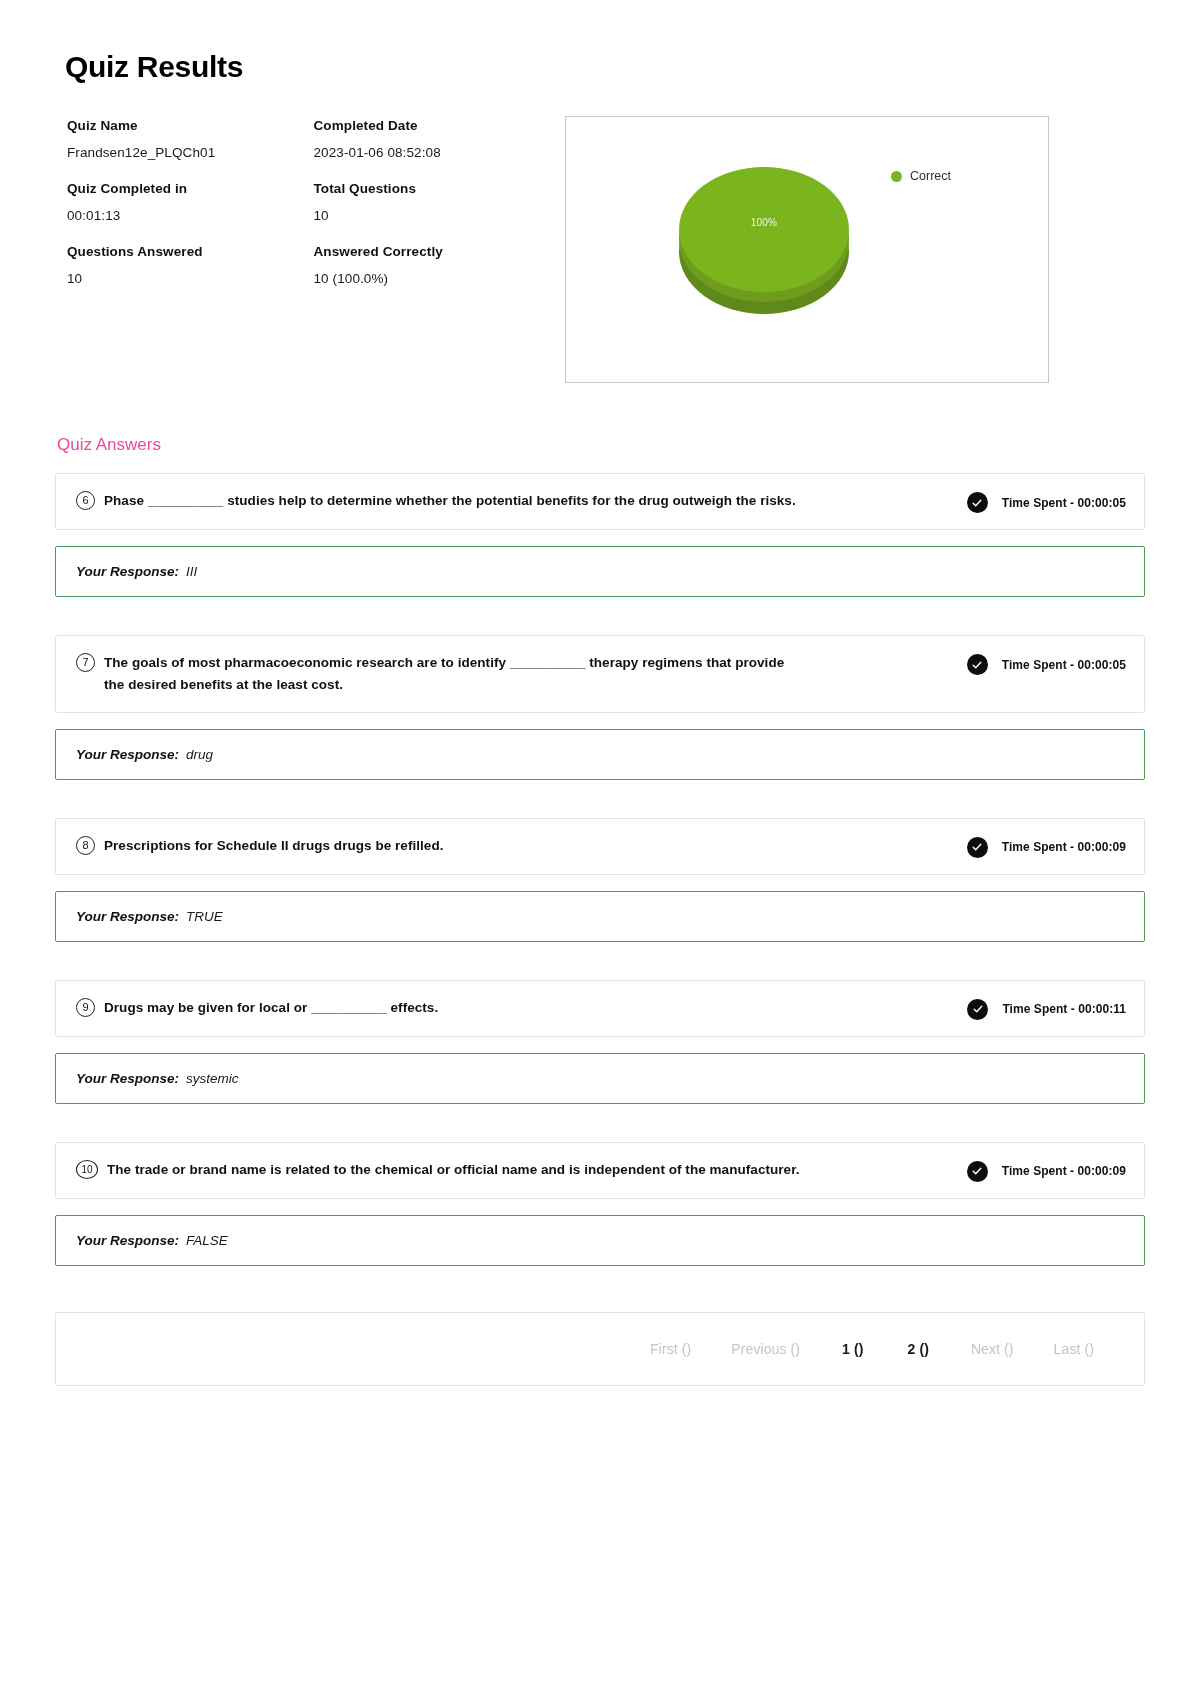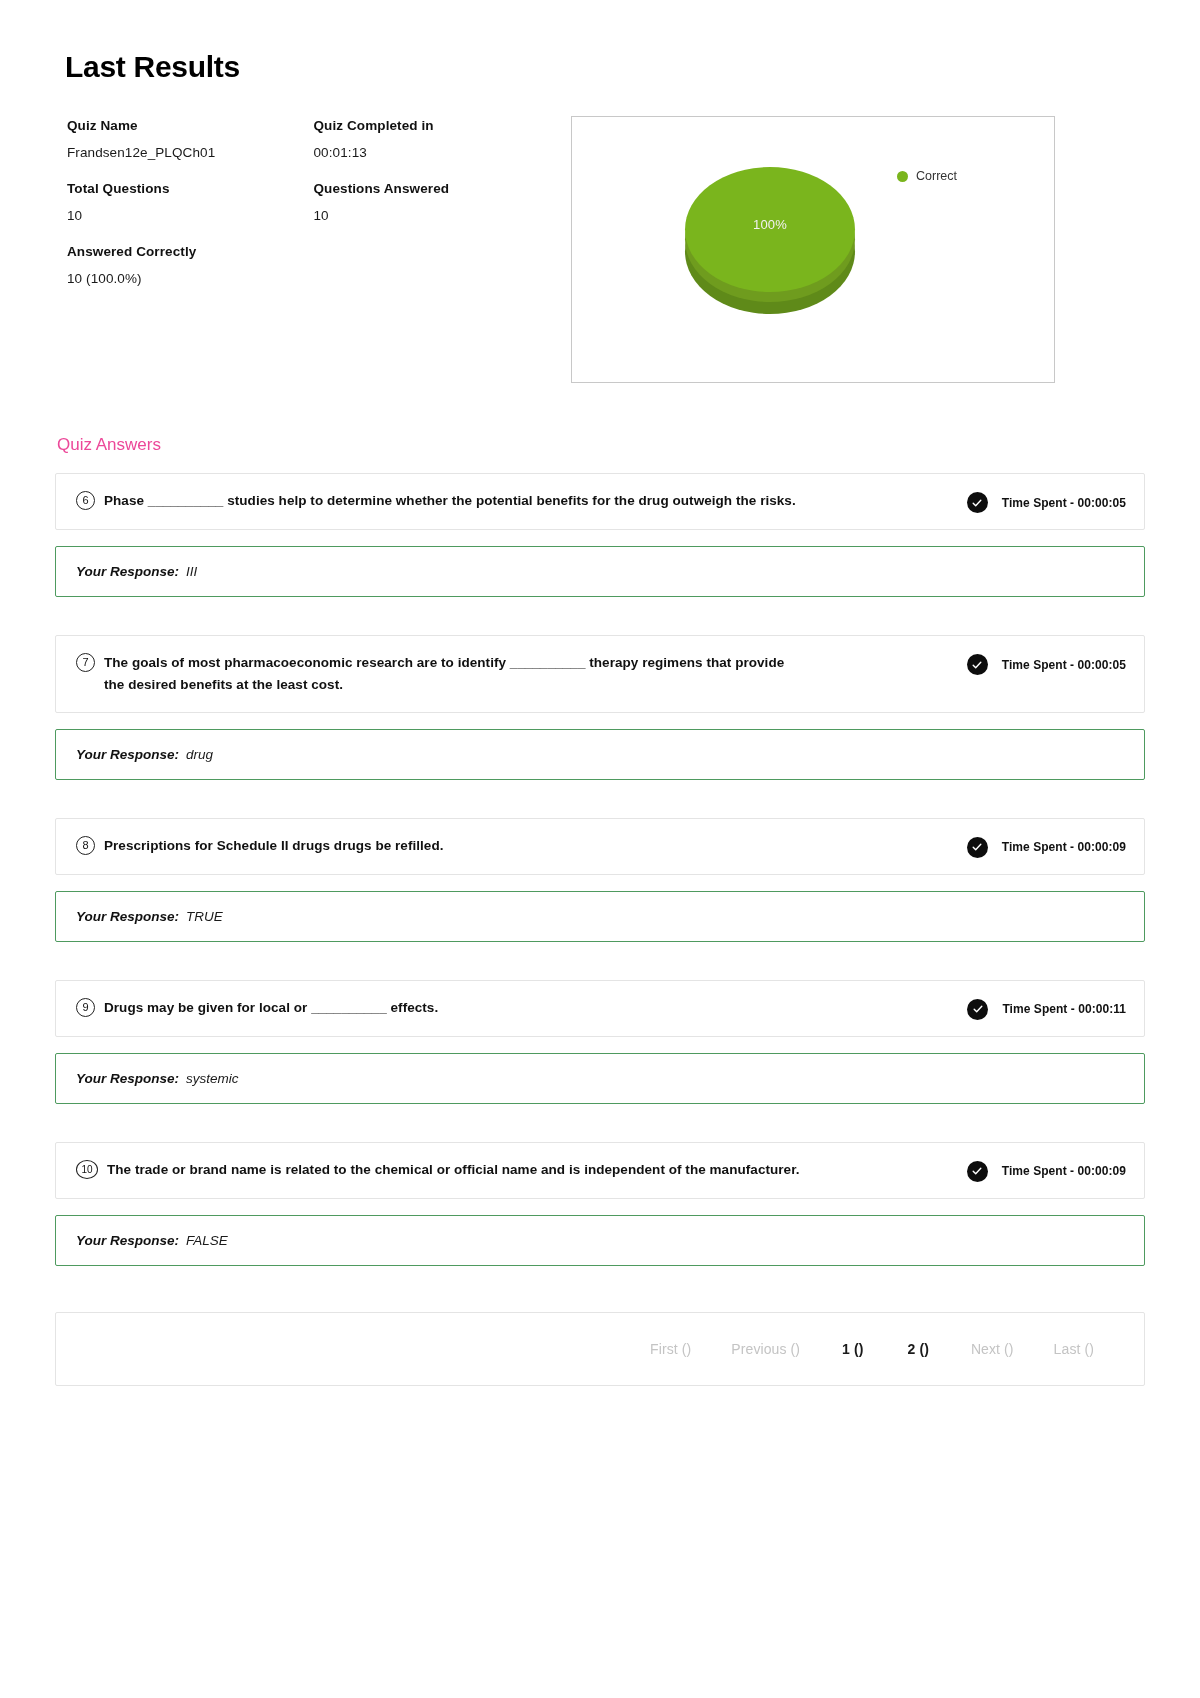--- a/index.html
+++ b/index.html
@@ -28,21 +28,21 @@
     font-weight: bold;
     letter-spacing: -0.3px;
     margin: 10px 0 30px 10px;
     color: #000;
   }
 
   
   .top-row {
     display: flex;
     align-items: flex-start;
-    gap: 10px;
+    gap: 4px;
   }
   .summary {
     width: 505px;
     padding-left: 12px;
     padding-top: 4px;
     display: flex;
     flex-wrap: wrap;
   }
   .summary-cell {
     width: 50%;
@@ -105,21 +105,21 @@
     height: 125px;
     border-radius: 50%;
     background: #7ab51d;
   }
   .pie-label {
     position: absolute;
     left: 0;
     top: 50px;
     width: 170px;
     text-align: center;
-    font-size: 13px;
+    font-size: 10px;
     color: #f2f2f2;
     letter-spacing: 0.2px;
   }
   .legend {
     position: absolute;
     left: 325px;
     top: 52px;
     display: flex;
     align-items: center;
     gap: 8px;
@@ -259,28 +259,32 @@
     color: #1a1a1a;
     font-weight: bold;
     padding: 6px 22px;
   }
 </style>
 </head>
 <body>
 
 <div class="page">
 
-  <h1 class="page-title">Last Results</h1>
+  <h1 class="page-title">Quiz Results</h1>
 
   <div class="top-row">
 
     <div class="summary">
       <div class="summary-cell">
         <div class="summary-label">Quiz Name</div>
         <div class="summary-value">Frandsen12e_PLQCh01</div>
+      </div>
+      <div class="summary-cell">
+        <div class="summary-label">Completed Date</div>
+        <div class="summary-value">2023-01-06 08:52:08</div>
       </div>
       <div class="summary-cell">
         <div class="summary-label">Quiz Completed in</div>
         <div class="summary-value">00:01:13</div>
       </div>
       <div class="summary-cell">
         <div class="summary-label">Total Questions</div>
         <div class="summary-value">10</div>
       </div>
       <div class="summary-cell">

